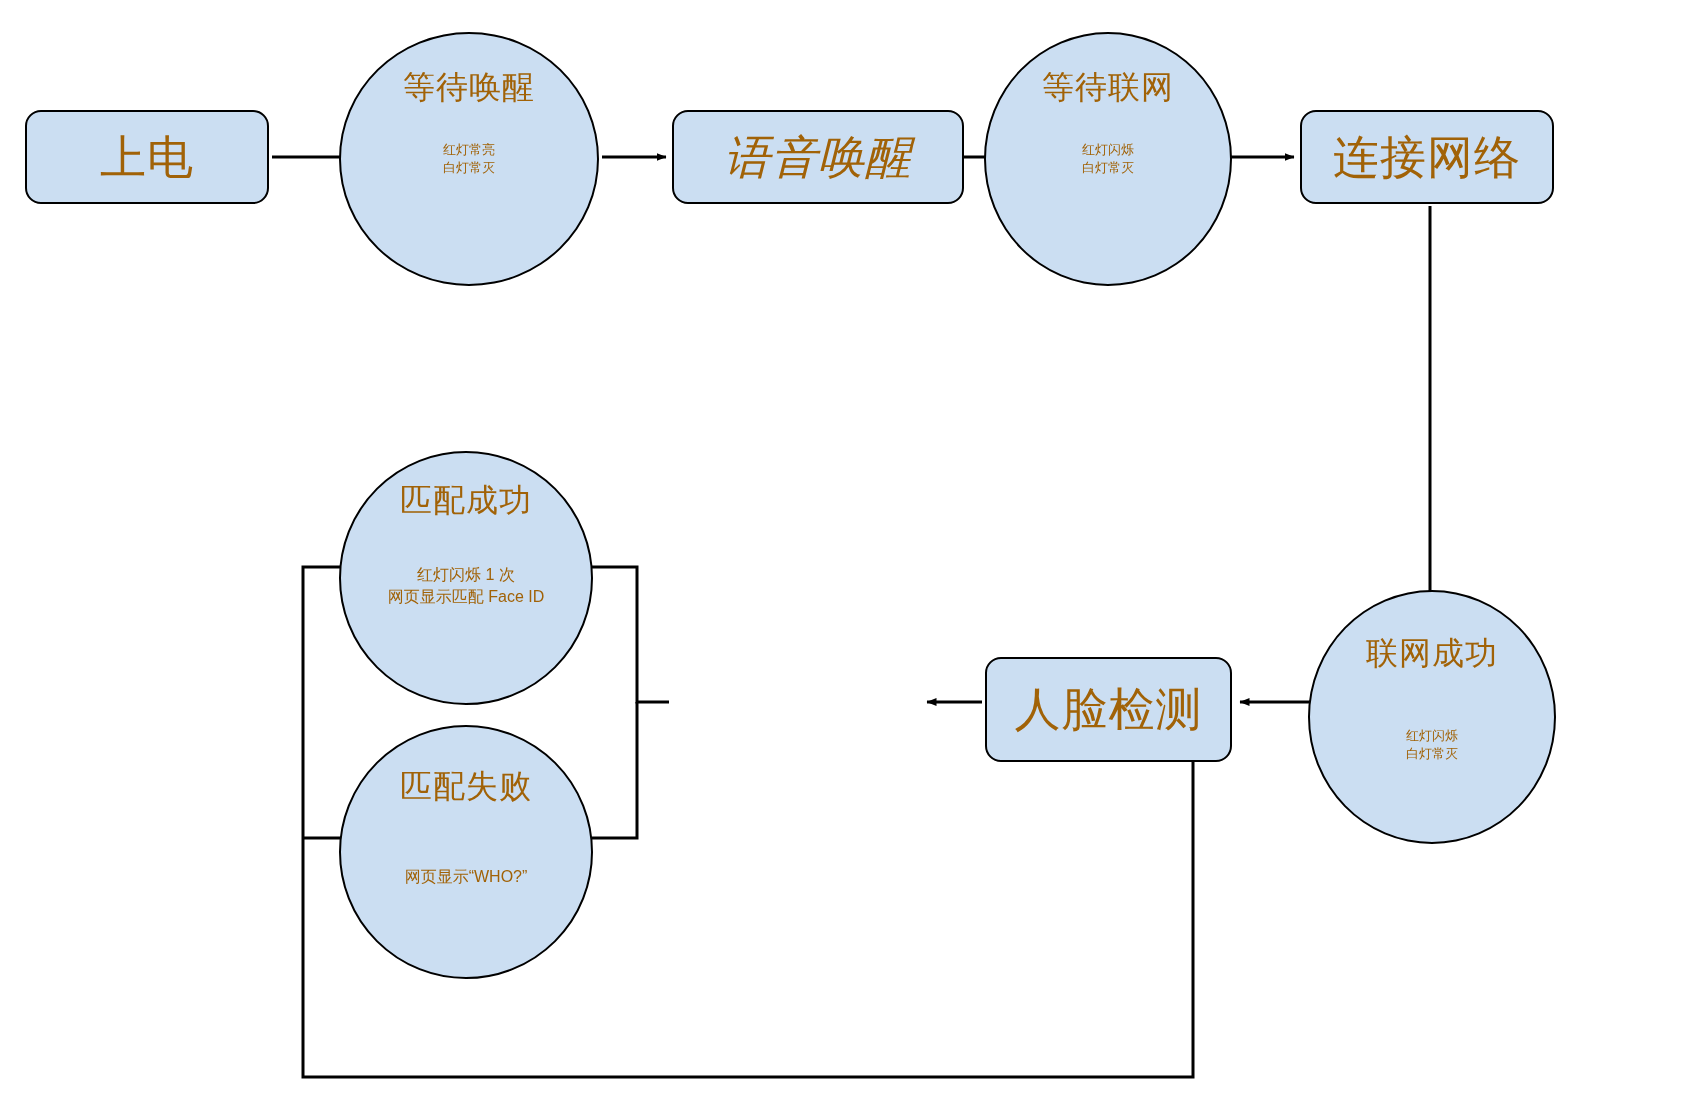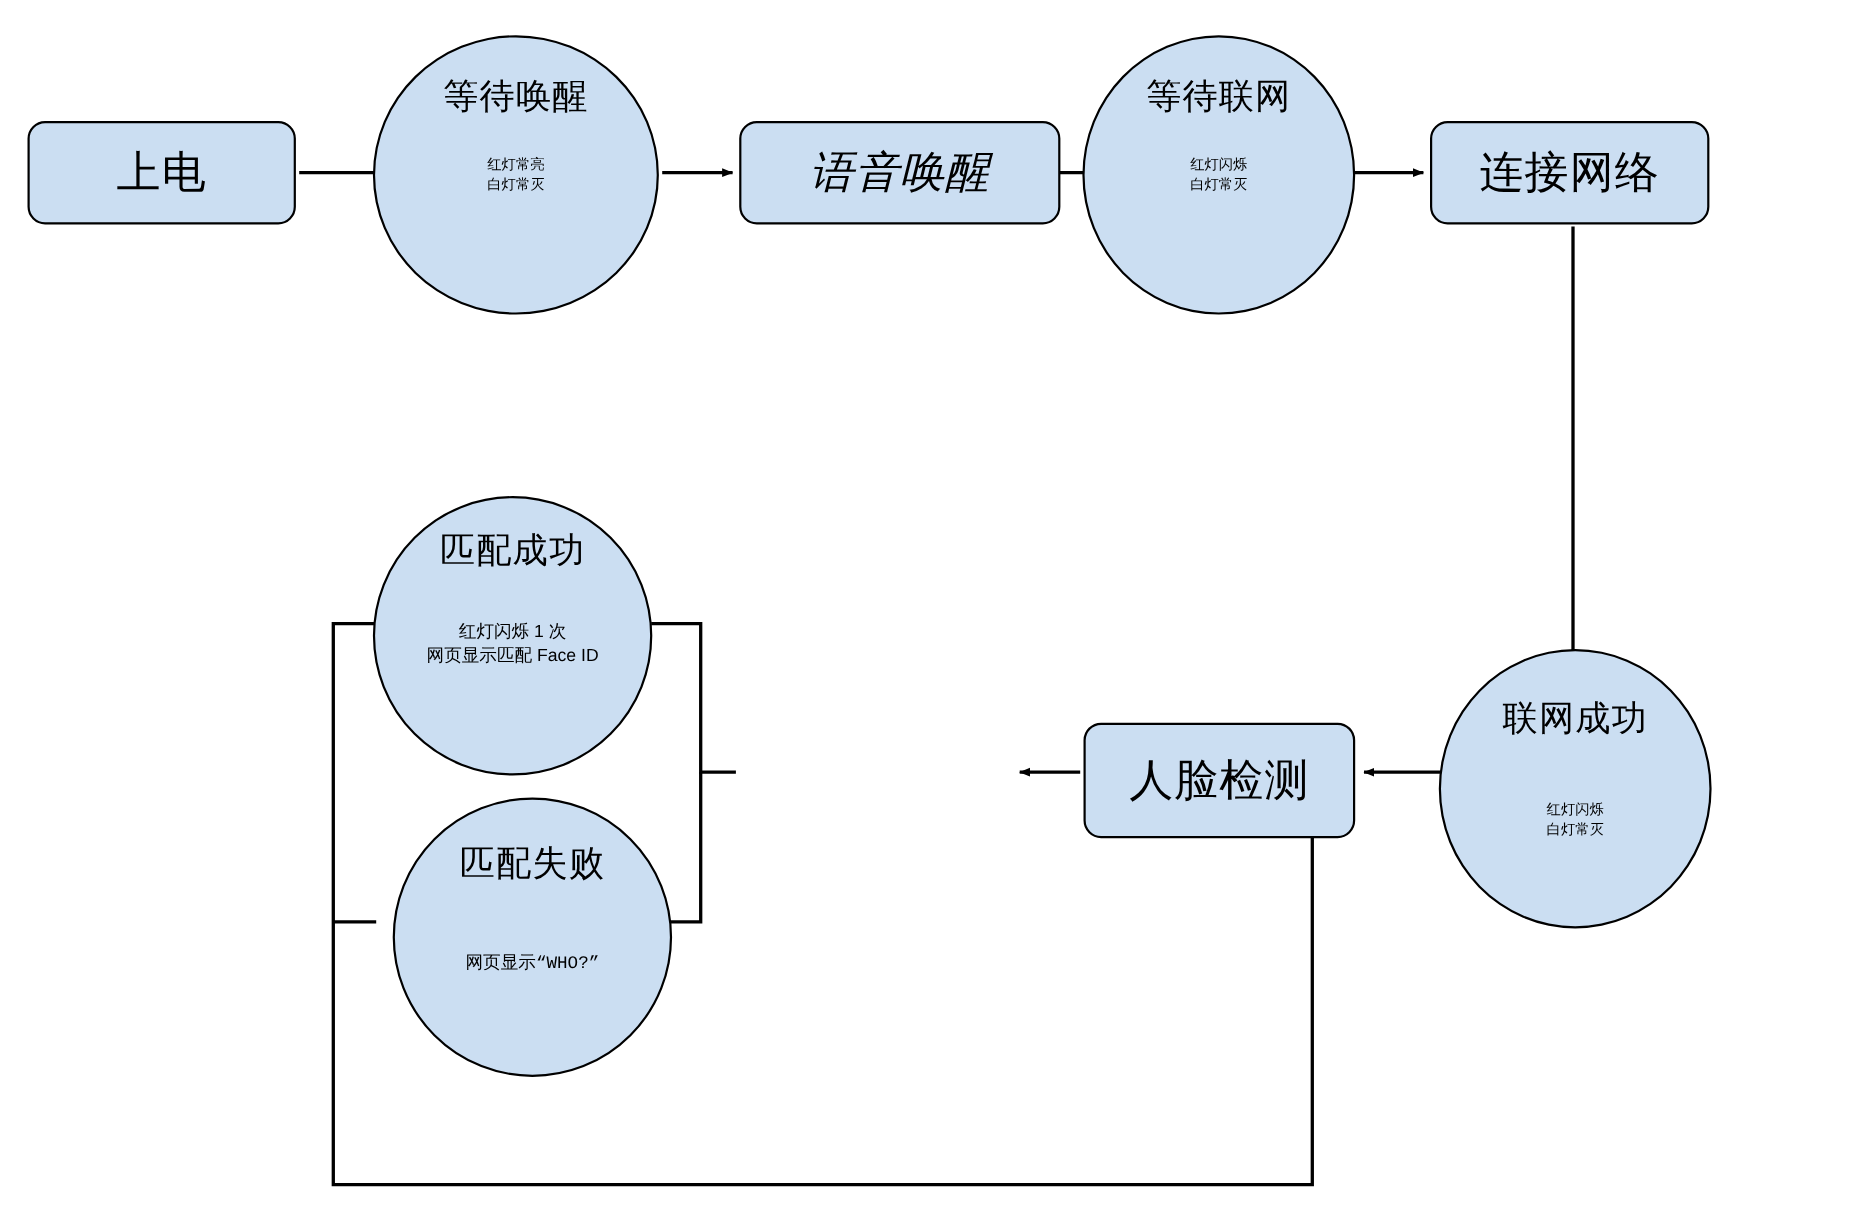--- a/index.html
+++ b/index.html
@@ -29,32 +29,32 @@
   }
   .node {
     position: absolute;
     box-sizing: border-box;
     background: #cbdef2;
     border: 2px solid #000000;
     display: flex;
     flex-direction: column;
     align-items: center;
     justify-content: center;
-    color: #000000;
+    color: #a16207;
     text-align: center;
   }
   .node.box {
     border-radius: 16px;
   }
   .node.circle {
     border-radius: 50%;
     justify-content: flex-start;
   }
   .node-title {
-    font-size: 40px;
+    font-size: 46px;
     line-height: 1.1;
     letter-spacing: 1px;
     white-space: nowrap;
   }
   .circle .node-title {
     font-size: 32px;
   }
   .node-sub {
     font-size: 13px;
     line-height: 1.35;
@@ -64,21 +64,21 @@
   
   #n-power        { left: 25px;   top: 110px;  width: 244px;  height: 94px; }
   #n-wait-wake    { left: 339px;  top: 32px;   width: 260px;  height: 254px; }
   #n-voice-wake   { left: 672px;  top: 110px;  width: 292px;  height: 94px; font-style: italic; }
   #n-wait-net     { left: 984px;  top: 32px;   width: 248px;  height: 254px; }
   #n-connect-net  { left: 1300px; top: 110px;  width: 254px;  height: 94px; }
   #n-net-ok       { left: 1308px; top: 590px;  width: 248px;  height: 254px; }
   #n-face-detect  { left: 985px;  top: 657px;  width: 247px;  height: 105px; }
   #n-face-recog   { left: 672px;  top: 657px;  width: 247px;  height: 91px; }
   #n-match-ok     { left: 339px;  top: 451px;  width: 254px;  height: 254px; }
-  #n-match-fail   { left: 357px;  top: 725px;  width: 254px;  height: 254px; font-family: Liberation Mono, monospace; }
+  #n-match-fail   { left: 339px;  top: 725px;  width: 254px;  height: 254px; }
 
   .circle .node-title { margin-top: 36px; }
   #n-wait-wake  .node-sub { margin-top: 36px; }
   #n-wait-net   .node-sub { margin-top: 36px; }
   #n-net-ok     .node-title { margin-top: 44px; }
   #n-net-ok     .node-sub { margin-top: 56px; }
   #n-match-ok   .node-title { margin-top: 30px; }
   #n-match-ok   .node-sub { margin-top: 46px; font-size: 16px; }
   #n-match-fail .node-title { margin-top: 42px; }
   #n-match-fail .node-sub { margin-top: 62px; font-size: 16px; }

